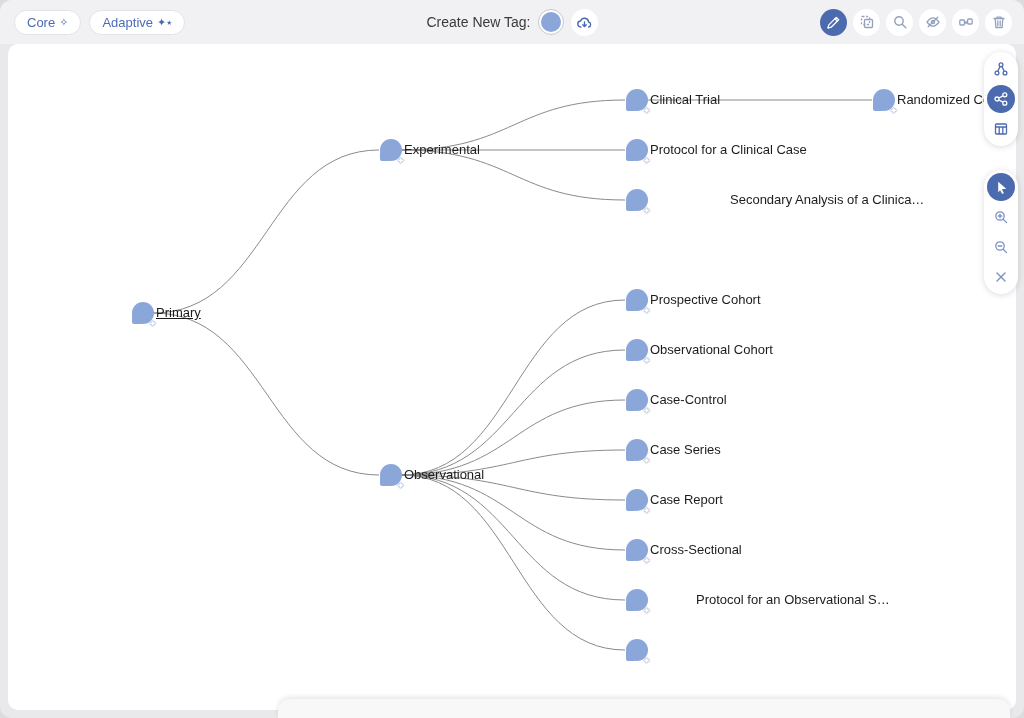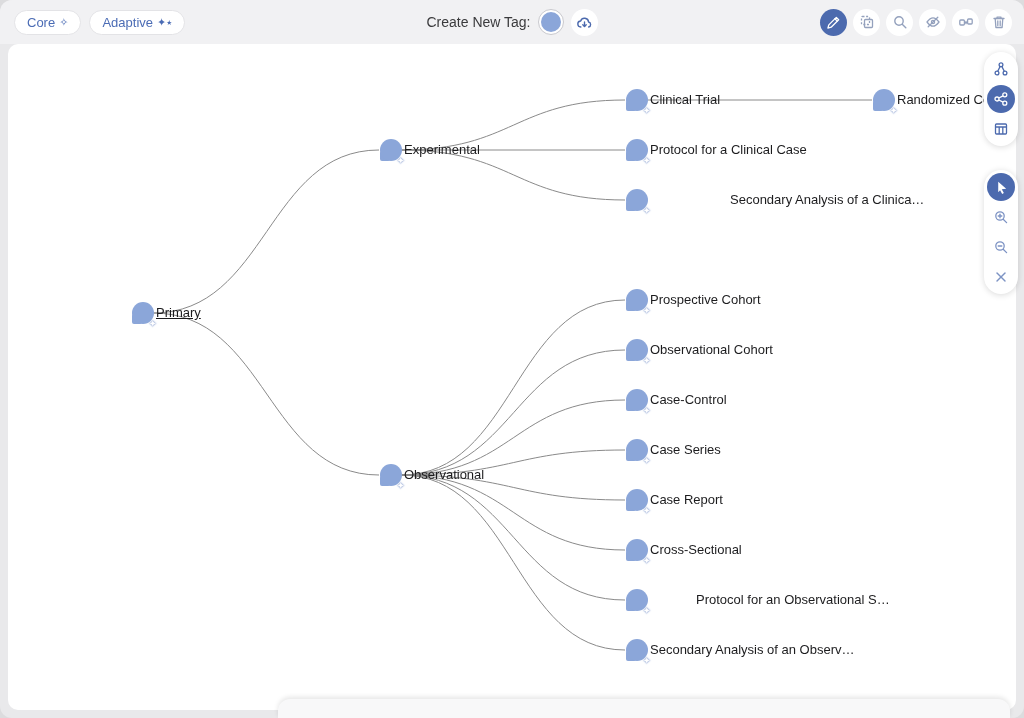--- a/index.html
+++ b/index.html
@@ -154,21 +154,20 @@
         <div class="tail"></div>
         <div class="circle"></div>
         <span class="badge">✦</span>
       </div>
       <span class="tree-label" style="left: 650px; top: 592px; margin-left: 46px;">Protocol for an Observational S…</span>
       <div class="tree-node" style="left: 626px; top: 639px;">
         <div class="tail"></div>
         <div class="circle"></div>
         <span class="badge">✦</span>
       </div>
-      <span class="tree-label" style="left: 650px; top: 642px;">Secondary Analysis of an Observ…</span>
     </div>
 
   <div id="header">
     <div id="header-left">
       <button class="pill">
         <span>Core</span>
         <span class="spark">✧</span>
       </button>
       <button class="pill">
         <span>Adaptive</span>

